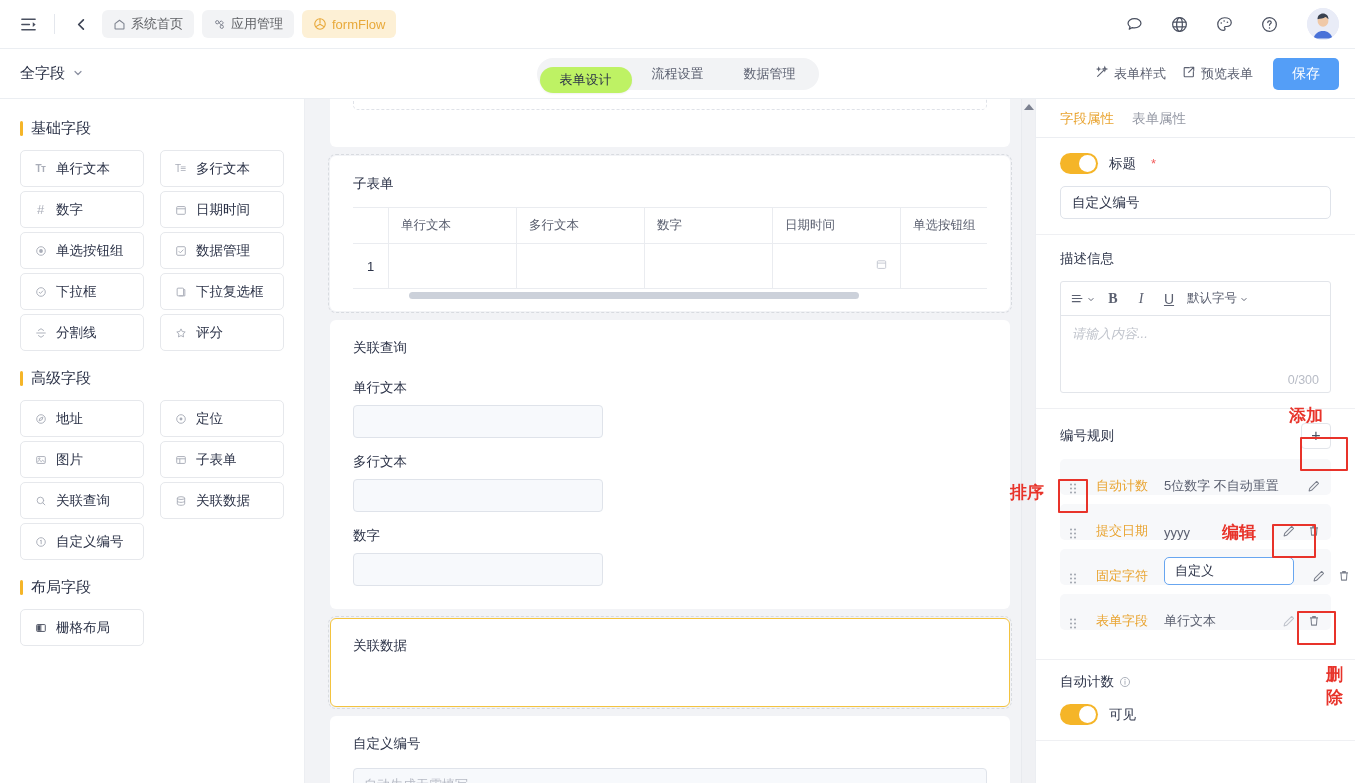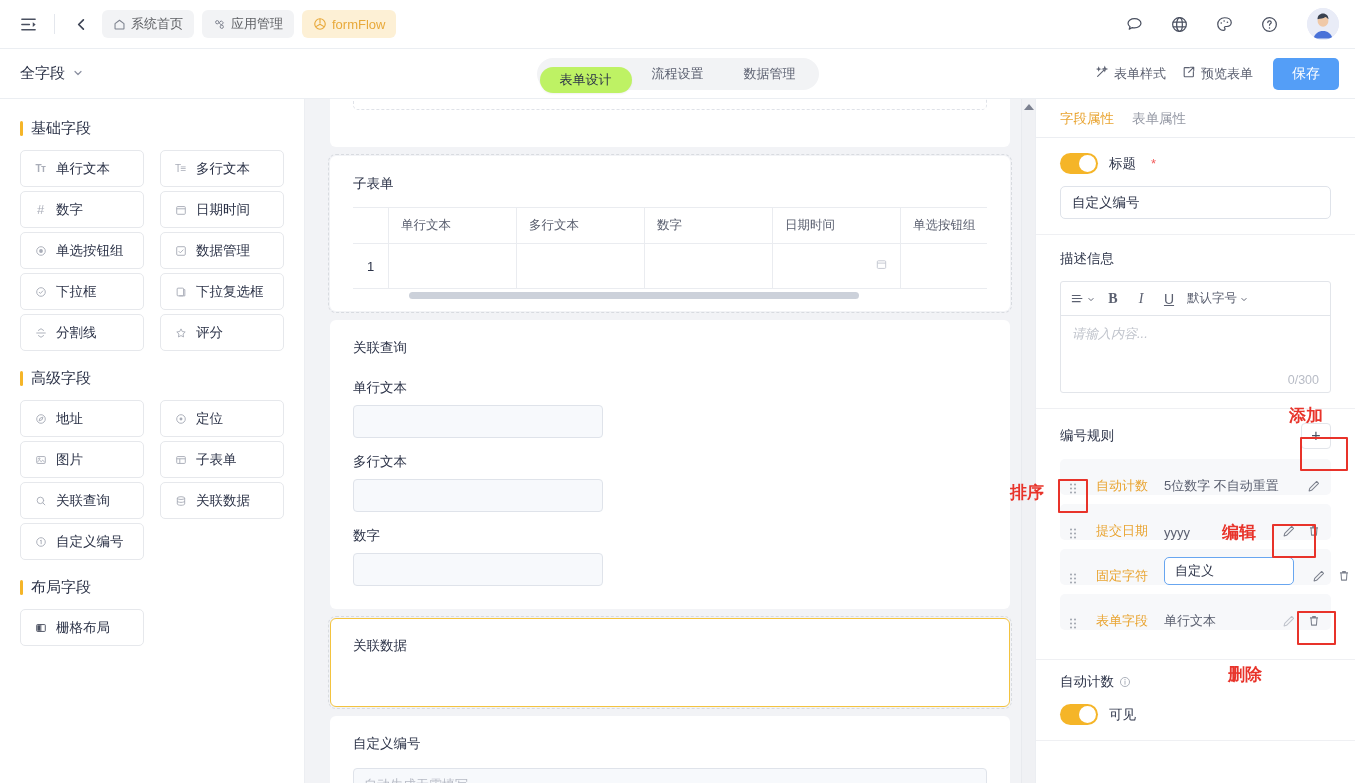--- a/index.html
+++ b/index.html
@@ -795,20 +795,20 @@
         </div>
 
       </div>
     </div>
 
   </div>
 
   <div class="ann" style="left:1289px;top:404px;">添加</div>
   <div class="ann" style="left:1010px;top:481px;">排序</div>
   <div class="ann" style="left:1222px;top:521px;">编辑</div>
-  <div class="ann" style="left:1228px;top:663px;">删除</div>
+  <div class="ann" style="left:1326px;top:663px;">删除</div>
 
   <div class="annbox" style="left:1300px;top:437px;width:48px;height:34px;"></div>
   <div class="annbox" style="left:1058px;top:479px;width:30px;height:34px;"></div>
   <div class="annbox" style="left:1272px;top:524px;width:44px;height:34px;"></div>
   <div class="annbox" style="left:1297px;top:611px;width:39px;height:34px;"></div>
 
 </div>
 
 </body></html>

